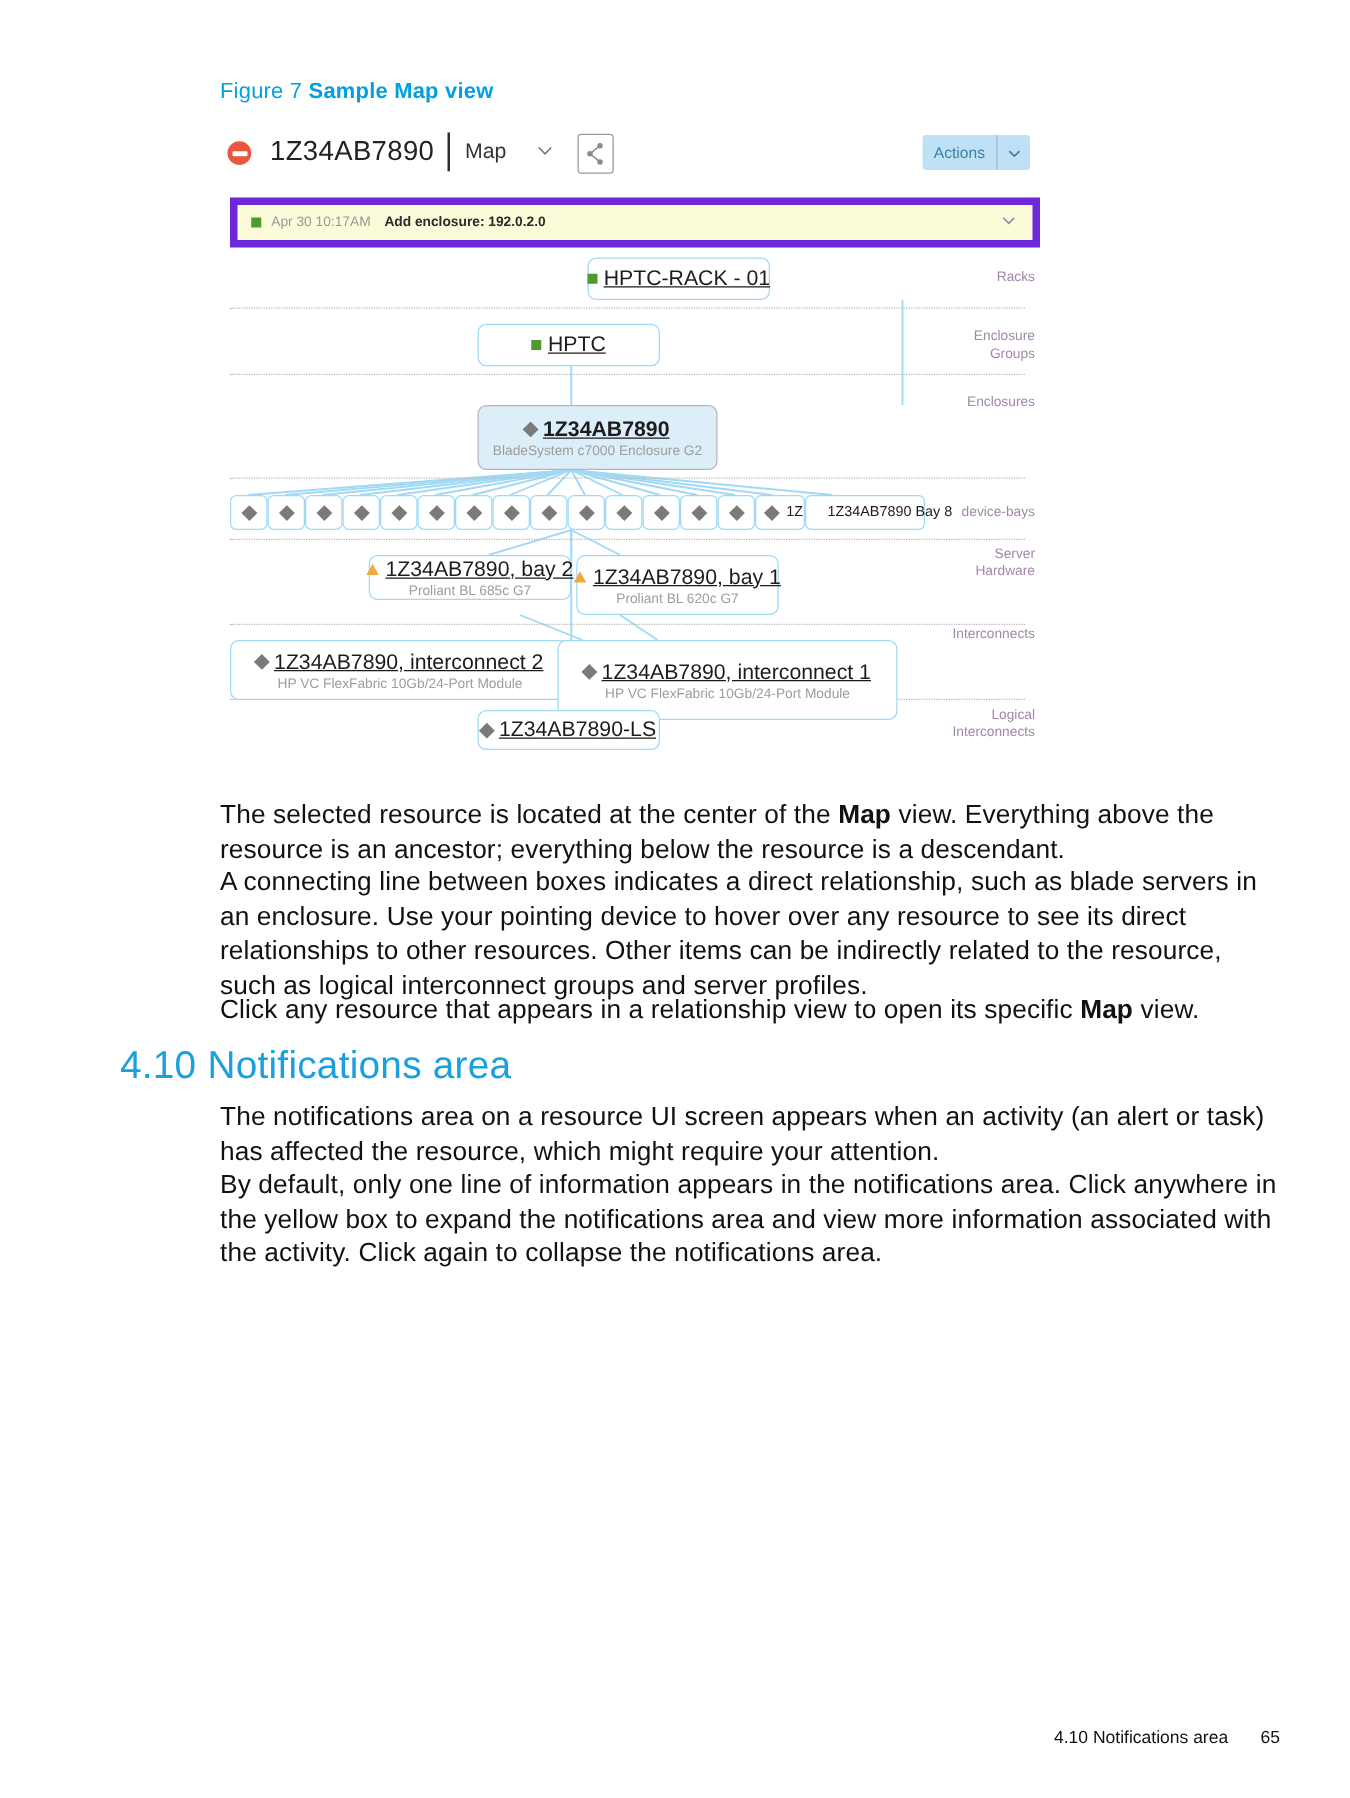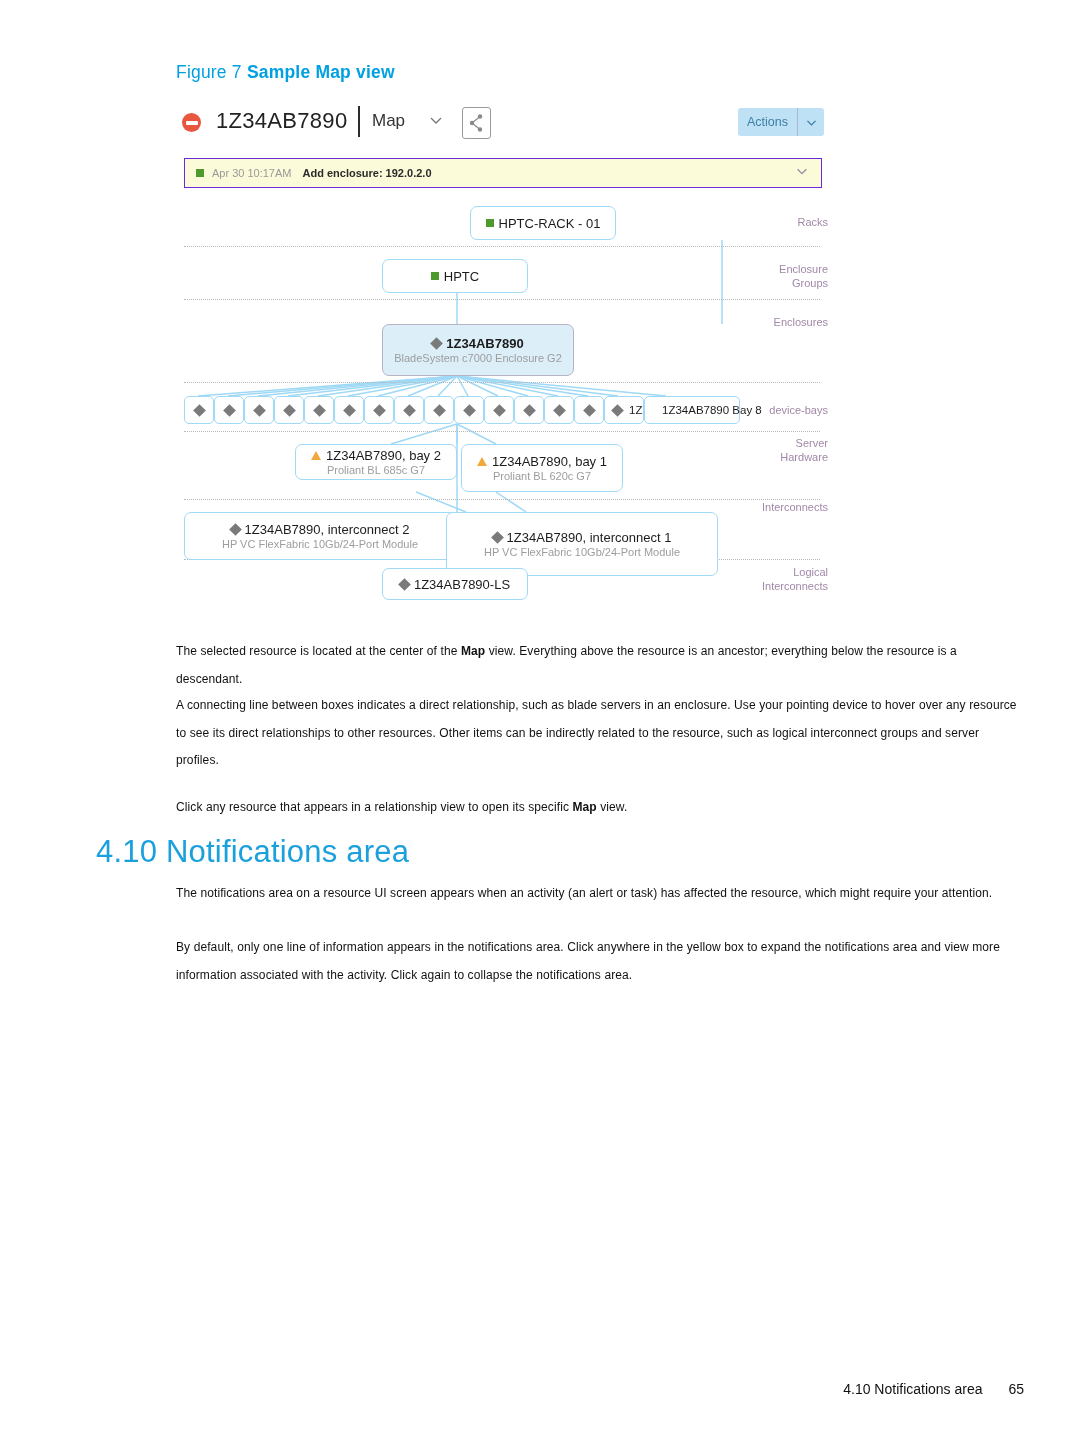--- a/index.html
+++ b/index.html
@@ -48,40 +48,40 @@
   }
   .actions-label{
     flex:1;text-align:center;font-size:12.5px;color:#3d7fa6;
   }
   .actions-sep{width:1px;height:28px;background:#a9b7cf;}
   .actions-caret{width:26px;display:flex;align-items:center;justify-content:center;}
 
   
   .notif{
     position:absolute;left:8px;top:58px;width:636px;height:28px;
-    background:#FBFAD9;border:1px solid #6d28d9;display:flex;align-items:center;
+    background:#FBFAD9;border:6px solid #6d28d9;display:flex;align-items:center;
   }
   .notif-sq{width:8px;height:8px;background:#4E9A2F;margin-left:11px;}
   .notif-time{margin-left:8px;font-size:11px;color:#9a9a9a;}
   .notif-msg{margin-left:11px;font-size:11px;color:#2b2b2b;font-weight:bold;}
   .notif-caret{margin-left:auto;margin-right:12px;}
 
   
   .map{position:absolute;left:0;top:96px;width:652px;height:405px;}
   .map svg.links{position:absolute;left:0;top:0;width:652px;height:405px;}
 
   .dotline{position:absolute;left:8px;width:636px;height:0;
     border-top:1px dotted #b9b9b9;}
 
   .node{
     position:absolute;background:#fff;border:1.4px solid #9FD9F6;border-radius:7px;
     box-sizing:border-box;display:flex;flex-direction:column;
     align-items:center;justify-content:center;
   }
-  .node .n-title{font-size:13px;color:#1c1c1c;white-space:nowrap;display:flex;align-items:center;gap:5px;}
+  .node .n-title{font-size:17px;color:#1c1c1c;white-space:nowrap;display:flex;align-items:center;gap:5px;text-decoration:underline;}
   .node .n-sub{font-size:11px;color:#9d9d9d;white-space:nowrap;margin-top:1px;}
   .node.center{background:#DCEEF8;border:1.4px solid #B7B3C6;}
   .node.center .n-title{font-weight:bold;}
 
   .sq-ok{width:8px;height:8px;background:#4E9A2F;display:inline-block;}
   .dia{width:9px;height:9px;background:#7a7a7a;display:inline-block;transform:rotate(45deg);}
   .tri{
     width:0;height:0;border-left:5.5px solid transparent;border-right:5.5px solid transparent;
     border-bottom:9.5px solid #F2A93B;display:inline-block;
   }
@@ -94,21 +94,21 @@
   .bay.label{justify-content:flex-start;padding-left:8px;gap:7px;}
   .bay .btxt{font-size:11.5px;color:#1c1c1c;white-space:nowrap;}
 
   .rowlabel{
     position:absolute;right:0;width:92px;text-align:right;
     font-size:11px;color:#A188A8;line-height:14px;
   }
 
   
   .para{
-    position:absolute;font-size:12px;line-height:27.5px;color:#111;
+    position:absolute;font-size:21px;line-height:27.5px;color:#111;
     letter-spacing:0.1px;
   }
   .para b{font-weight:bold;}
   .h2{
     position:absolute;left:96px;font-size:31px;color:#1AA0DC;letter-spacing:0.2px;
   }
   .footer{
     position:absolute;right:56px;top:1381px;font-size:14px;color:#111;
   }
   .footer .pg{margin-left:22px;}

